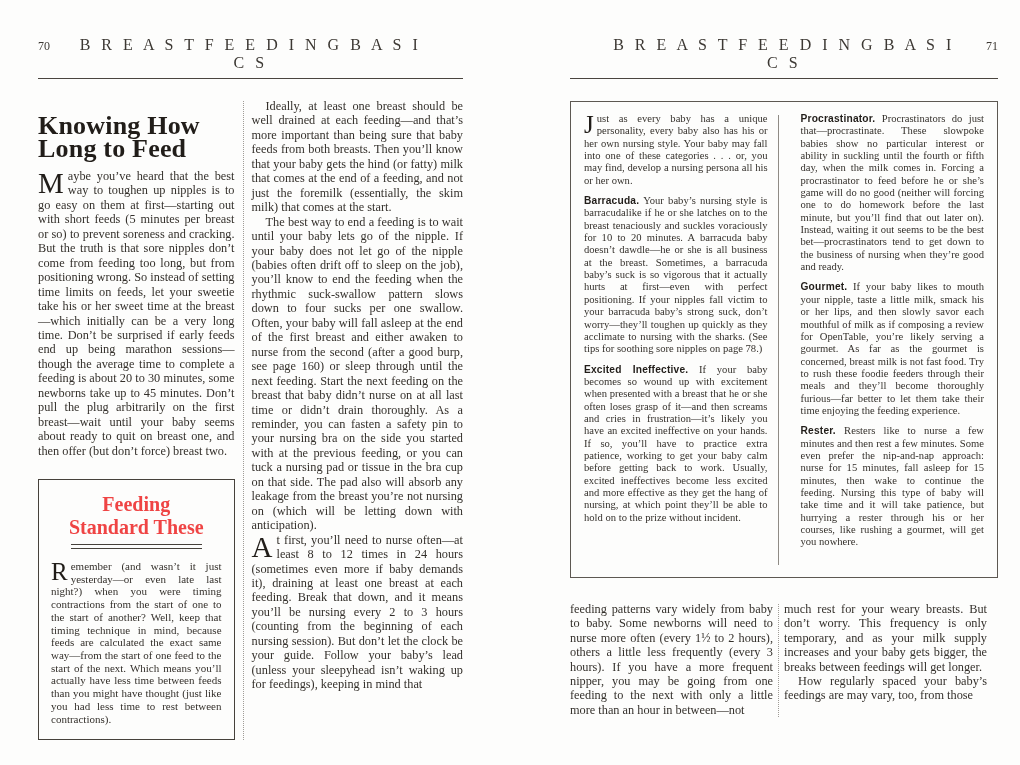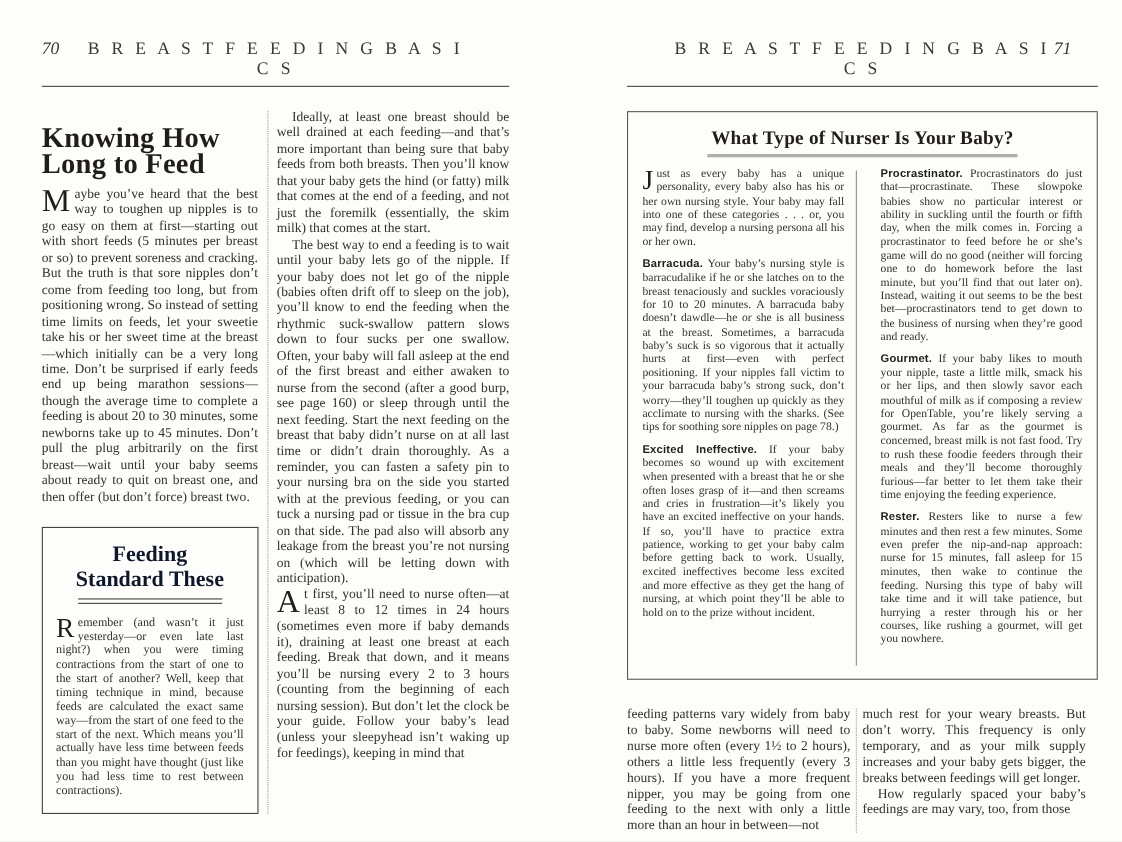--- a/index.html
+++ b/index.html
@@ -8,22 +8,22 @@
     background:#fdfdfc;color:#34302b;
     font-family:"Liberation Serif", serif;
     overflow:hidden;
   }
   .page{position:absolute;top:0;height:765px;box-sizing:border-box;}
   .page-left{left:0;width:510px;padding:36px 47px 0 38px;}
   .page-right{left:510px;width:510px;padding:36px 22px 0 60px;}
 
   
   .pghead{display:flex;align-items:baseline;font-size:11px;letter-spacing:1px;color:#3c3833;}
-  .pghead .num{width:40px;font-size:16px;letter-spacing:0;font-style:italic;}
-  .pghead .num.right{text-align:left;}
+  .pghead .num{width:40px;font-size:12px;letter-spacing:0;}
+  .pghead .num.right{text-align:right;}
   .pghead .runhead{flex:1;text-align:center;letter-spacing:3.5px;font-size:16px;}
   .headrule{border:0;border-top:1px solid #4a453f;margin:6px 0 0 0;}
 
   
   .cols{display:flex;margin-top:20px;}
   .vdotted{width:0;border-left:1px dotted #a09c96;margin:2px 8px 0 8px;}
   .colL1{width:197px;}
   .colL2{width:212px;}
 
   p{margin:0;text-align:justify;font-size:12.3px;line-height:14.45px;}
@@ -37,21 +37,21 @@
     float:left;font-size:29px;line-height:24px;padding:2px 4px 0 0;color:#211d19;
   }
   .dropcap.sm{font-size:25px;line-height:21px;padding:1px 3px 0 0;}
 
   
   .fbox{
     border:1.5px solid #46413b;margin-top:21px;padding:13px 12px 14px 12px;
     background:#fdfdfc;
   }
   .fbox-title{
-    text-align:center;font-weight:bold;font-size:20px;line-height:23px;color:#0f172a;
+    text-align:center;font-weight:bold;font-size:20px;line-height:23px;color:#ef4444;
   }
   .fbox-title span{display:block;}
   .dblrule{height:3px;border-top:1px solid #46413b;border-bottom:1px solid #46413b;width:77%;margin:5px auto 11px auto;}
   .fbox p{font-size:11px;line-height:12.7px;}
 
   
   .nbox{
     border:1px solid #5d5852;margin-top:22px;padding:11px 13px 12px 13px;
   }
   .nbox-titlewrap{text-align:center;margin:2px 0 10px 0;}
@@ -116,23 +116,20 @@
 
   <div class="page page-right">
     <div class="pghead">
       <span class="num"></span>
       <span class="runhead">B R E A S T F E E D I N G   B A S I C S</span>
       <span class="num right">71</span>
     </div>
     <hr class="headrule">
 
     <div class="nbox">
-      <div class="nbox-titlewrap">
-        <span class="nbox-title">What Type of Nurser Is Your Baby?</span>
-      </div>
       <div class="nbox-cols">
         <div class="ncol ncol-1">
           <p><span class="dropcap sm">J</span><span>ust as every baby has a unique personality, every baby also has his or her own nursing style. Your baby may fall into one of these categories . . . or, you may find, develop a nursing persona all his or her own.</span></p>
           <p><b class="entry-label">Barracuda.</b> <span>Your baby’s nursing style is barracudalike if he or she latches on to the breast tenaciously and suckles voraciously for 10 to 20 minutes. A barracuda baby doesn’t dawdle—he or she is all business at the breast. Sometimes, a barracuda baby’s suck is so vigorous that it actually hurts at first—even with perfect positioning. If your nipples fall victim to your barracuda baby’s strong suck, don’t worry—they’ll toughen up quickly as they acclimate to nursing with the sharks. (See tips for soothing sore nipples on page 78.)</span></p>
           <p><b class="entry-label">Excited Ineffective.</b> <span>If your baby becomes so wound up with excitement when presented with a breast that he or she often loses grasp of it—and then screams and cries in frustration—it’s likely you have an excited ineffective on your hands. If so, you’ll have to practice extra patience, working to get your baby calm before getting back to work. Usually, excited ineffectives become less excited and more effective as they get the hang of nursing, at which point they’ll be able to hold on to the prize without incident.</span></p>
         </div>
         <div class="vsolid"></div>
         <div class="ncol ncol-2">
           <p><b class="entry-label">Procrastinator.</b> <span>Procrastinators do just that—procrastinate. These slowpoke babies show no particular interest or ability in suckling until the fourth or fifth day, when the milk comes in. Forcing a procrastinator to feed before he or she’s game will do no good (neither will forcing one to do homework before the last minute, but you’ll find that out later on). Instead, waiting it out seems to be the best bet—procrastinators tend to get down to the business of nursing when they’re good and ready.</span></p>
           <p><b class="entry-label">Gourmet.</b> <span>If your baby likes to mouth your nipple, taste a little milk, smack his or her lips, and then slowly savor each mouthful of milk as if composing a review for OpenTable, you’re likely serving a gourmet. As far as the gourmet is concerned, breast milk is not fast food. Try to rush these foodie feeders through their meals and they’ll become thoroughly furious—far better to let them take their time enjoying the feeding experience.</span></p>

